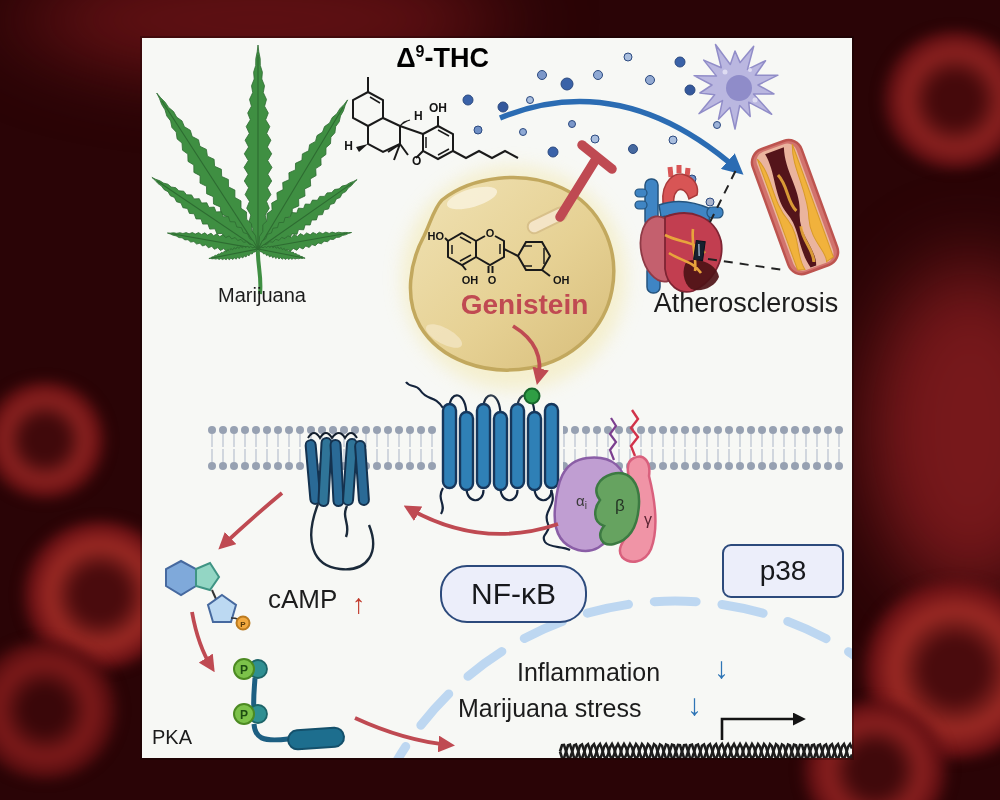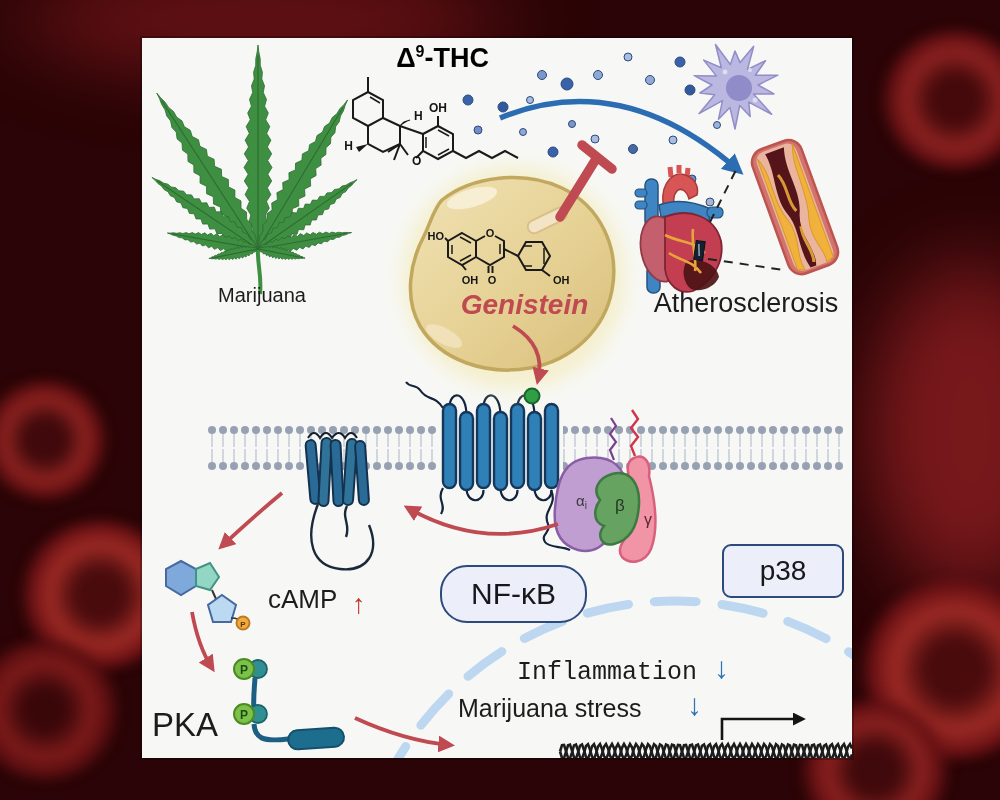--- a/index.html
+++ b/index.html
@@ -13,33 +13,33 @@
   .canvas{
     position:absolute;left:142px;top:38px;width:710px;height:720px;
     background:#f7f8f5;overflow:hidden;box-shadow:0 0 0 2px rgba(0,0,0,.25);
   }
   .canvas svg{position:absolute;left:0;top:0;}
   .lbl{position:absolute;color:#1c1c1c;white-space:nowrap;z-index:3;}
   .center{text-align:center;}
   #thc-label{left:222px;top:5px;width:125px;font-size:27px;font-weight:bold;color:#000000;text-align:right;}
   #thc-label sup{font-size:16px;}
   #marijuana-label{left:50px;top:246px;width:140px;font-size:20px;}
-  #genistein-label{left:305px;top:251px;width:155px;font-size:28px;font-weight:bold;color:#c04a52;font-style:italic;}
+  #genistein-label{left:305px;top:251px;width:155px;font-size:28px;font-weight:bold;color:#c04a52;}
   #athero-label{left:490px;top:250px;width:228px;font-size:27px;}
   #cb1-label{left:426px;top:343px;font-size:26px;font-weight:bold;color:#0f0f0f;}
   #camp-label{left:126px;top:546px;font-size:26px;}
   #camp-up{left:210px;top:551px;font-size:27px;font-weight:bold;color:#c0392b;}
-  #pka-label{left:10px;top:668px;font-size:33px;}
+  #pka-label{left:10px;top:688px;font-size:20px;}
   .pillbox{
     position:absolute;display:flex;align-items:center;justify-content:center;
     background:#eceefa;border:2.5px solid #2c4a7c;color:#17181c;z-index:3;
   }
   #nfkb-box{left:298px;top:527px;width:143px;height:54px;border-radius:27px;font-size:30px;justify-content:center;}
   #p38-box{left:580px;top:506px;width:118px;height:50px;border-radius:9px;font-size:28px;}
-  #inflammation-label{left:375px;top:620px;font-size:25px;font-family:Liberation Mono, monospace;}
+  #inflammation-label{left:375px;top:620px;font-size:25px;}
   #oxidative-label{left:316px;top:656px;font-size:25px;}
   .bluearrow{color:#2e75b6;font-size:30px;font-weight:bold;}
   #infl-arrow{left:572px;top:613px;}
   #oxid-arrow{left:545px;top:650px;}
 </style>
 </head>
 <body>
 
 <div class="bgcell" style="left:-20px;top:380px;width:130px;height:120px;background:radial-gradient(circle,#40090b 0 22%,#8c2220 45%,#6a1214 60%,rgba(106,18,20,0) 72%);"></div>
 <div class="bgcell" style="left:20px;top:520px;width:160px;height:150px;background:radial-gradient(circle,#4a0b0d 0 22%,#9c2a24 45%,#701316 62%,rgba(112,19,22,0) 74%);"></div>

